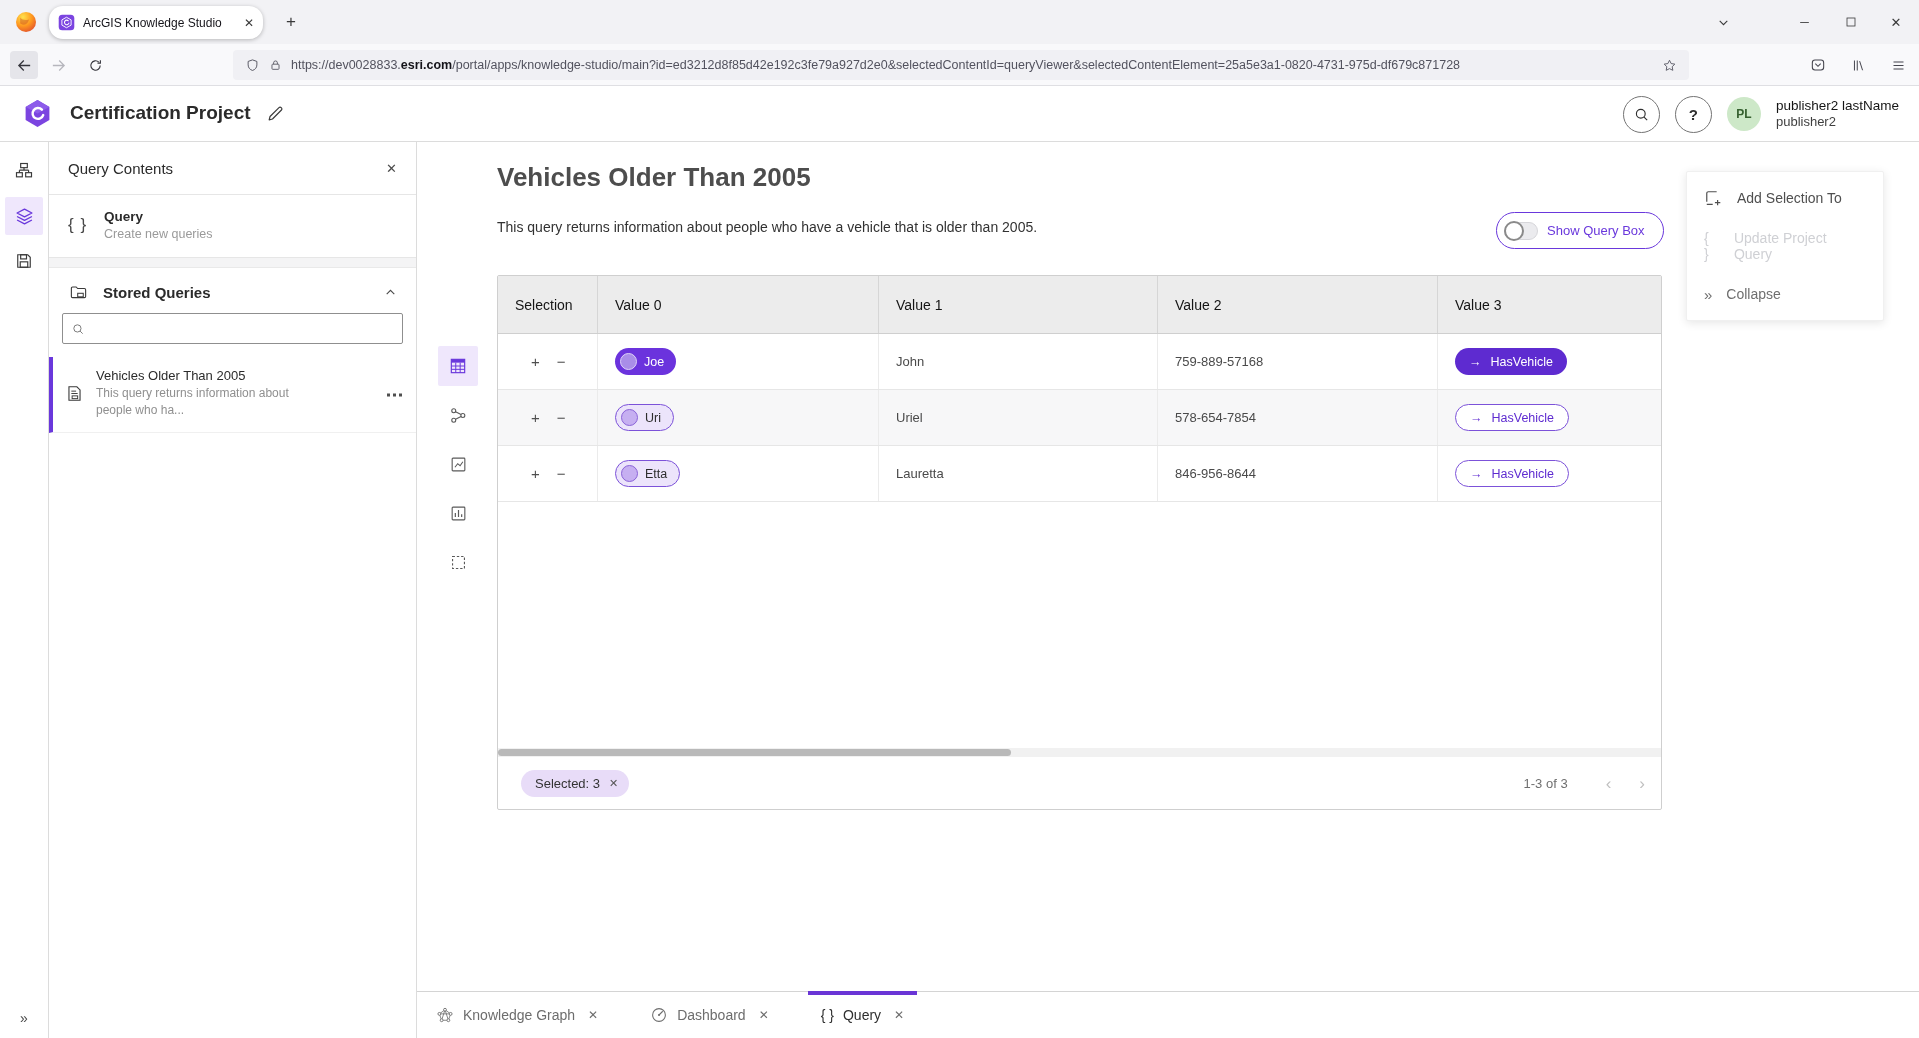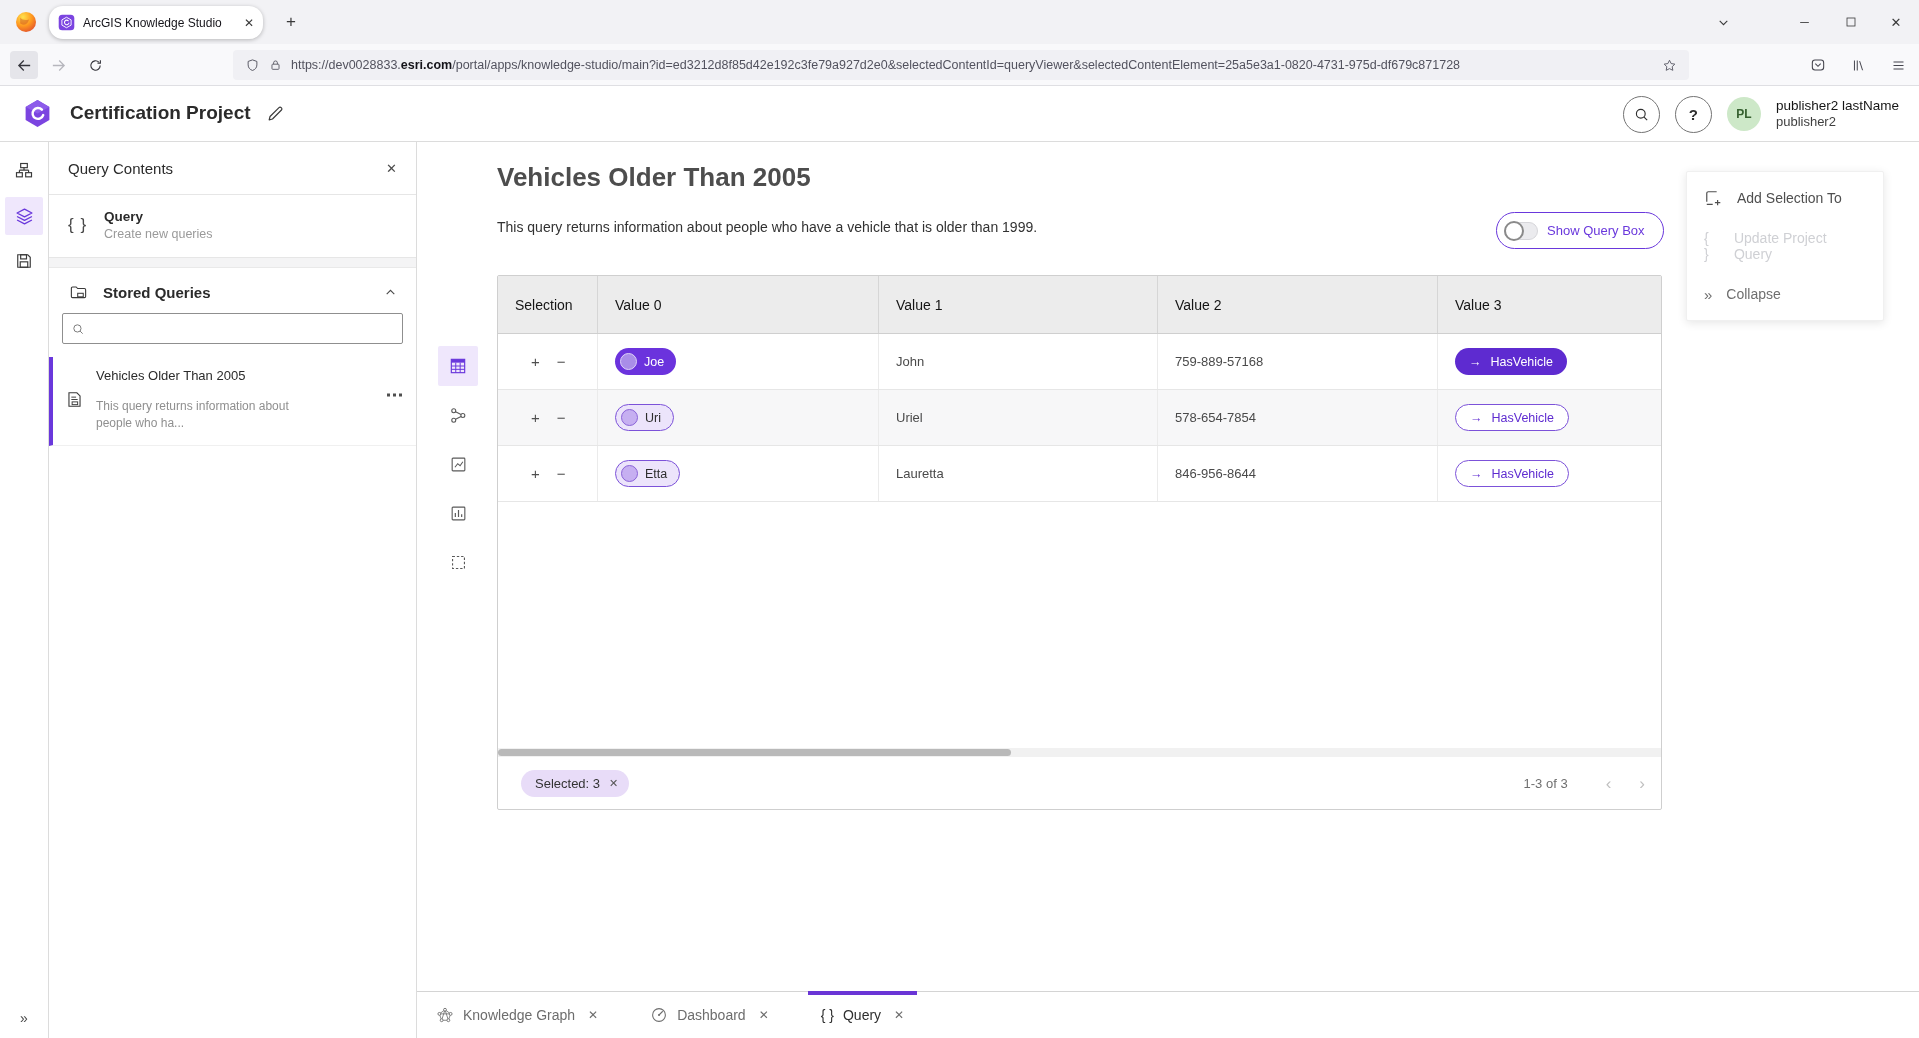--- a/index.html
+++ b/index.html
@@ -52,21 +52,21 @@
 .qi-title{font-size:13.5px;font-weight:700;color:#2b2b2b}
 .qi-sub{font-size:12.5px;color:#9a9a9a;margin-top:3px}
 .sec-gap{height:10px;background:#f4f4f5;border-bottom:1px solid #e9e9e9}
 .stored-hd{display:flex;align-items:center;gap:14px;padding:15px 19px 11px}
 .stored-hd .t{font-size:15px;font-weight:700;color:#2b2b2b;flex:1}
 .searchbox{margin:0 13px 13px;height:31px;border:1px solid #8f8f8f;border-radius:2px;display:flex;align-items:center;padding:0 8px;gap:7px;background:#fff}
 .searchbox input{border:none;outline:none;flex:1;font-size:13px;background:transparent;font-family:"Liberation Sans",sans-serif}
 .stored-item{position:relative;border-left:4px solid #6a38dc;padding:11px 34px 13px 12px;display:flex;gap:12px;align-items:center;border-bottom:1px solid #f0f0f0}
 .si-text{width:214px}
 .si-title{font-size:13px;color:#2b2b2b}
-.si-desc{font-size:12px;color:#8f8f8f;line-height:1.4;margin-top:15px}
+.si-desc{font-size:12px;color:#8f8f8f;line-height:1.4;margin-top:2px}
 .si-menu{position:absolute;right:14px;top:36px}
 
 .main-col{flex:1;display:flex;flex-direction:column;min-width:0}
 .content{position:relative;flex:1;background:#fff}
 .page-title{position:absolute;left:80px;top:20px;font-size:26px;font-weight:700;color:#4d4d4d}
 .page-desc{position:absolute;left:80px;top:77px;font-size:14px;color:#323232}
 .sqb{position:absolute;left:1079px;top:70px;width:168px;height:37px;border:1px solid #6a38dc;border-radius:19px;display:flex;align-items:center;gap:9px;padding:0 12px 0 7px;color:#6a38dc;font-size:13px;background:#fff}
 .switch{width:34px;height:18px;border-radius:9px;background:#ebebee;border:1px solid #d6d6da;position:relative;flex:none}
 .knob{position:absolute;left:-1px;top:-2px;width:20px;height:20px;border-radius:50%;background:#fff;border:2px solid #8a8a8a}
 
@@ -335,21 +335,21 @@
             <rect x="12" y="0.5" width="3" height="3" fill="#4f4f4f"></rect>
           </svg>
       </span>
     </div>
   </div>
 
   <div class="main-col">
     <div class="content">
 
       <h1 class="page-title">Vehicles Older Than 2005</h1>
-      <div class="page-desc">This query returns information about people who have a vehicle that is older than 1999.</div>
+      <div class="page-desc">This query returns information about people who have a vehicle that is older than 2005.</div>
 
       <div class="sqb">
         <span class="switch">
             <span class="knob"></span>
           </span>
         <span>Show Query Box</span>
       </div>
 
       <div class="vtoolbar">
         <span class="vt-cell active">

